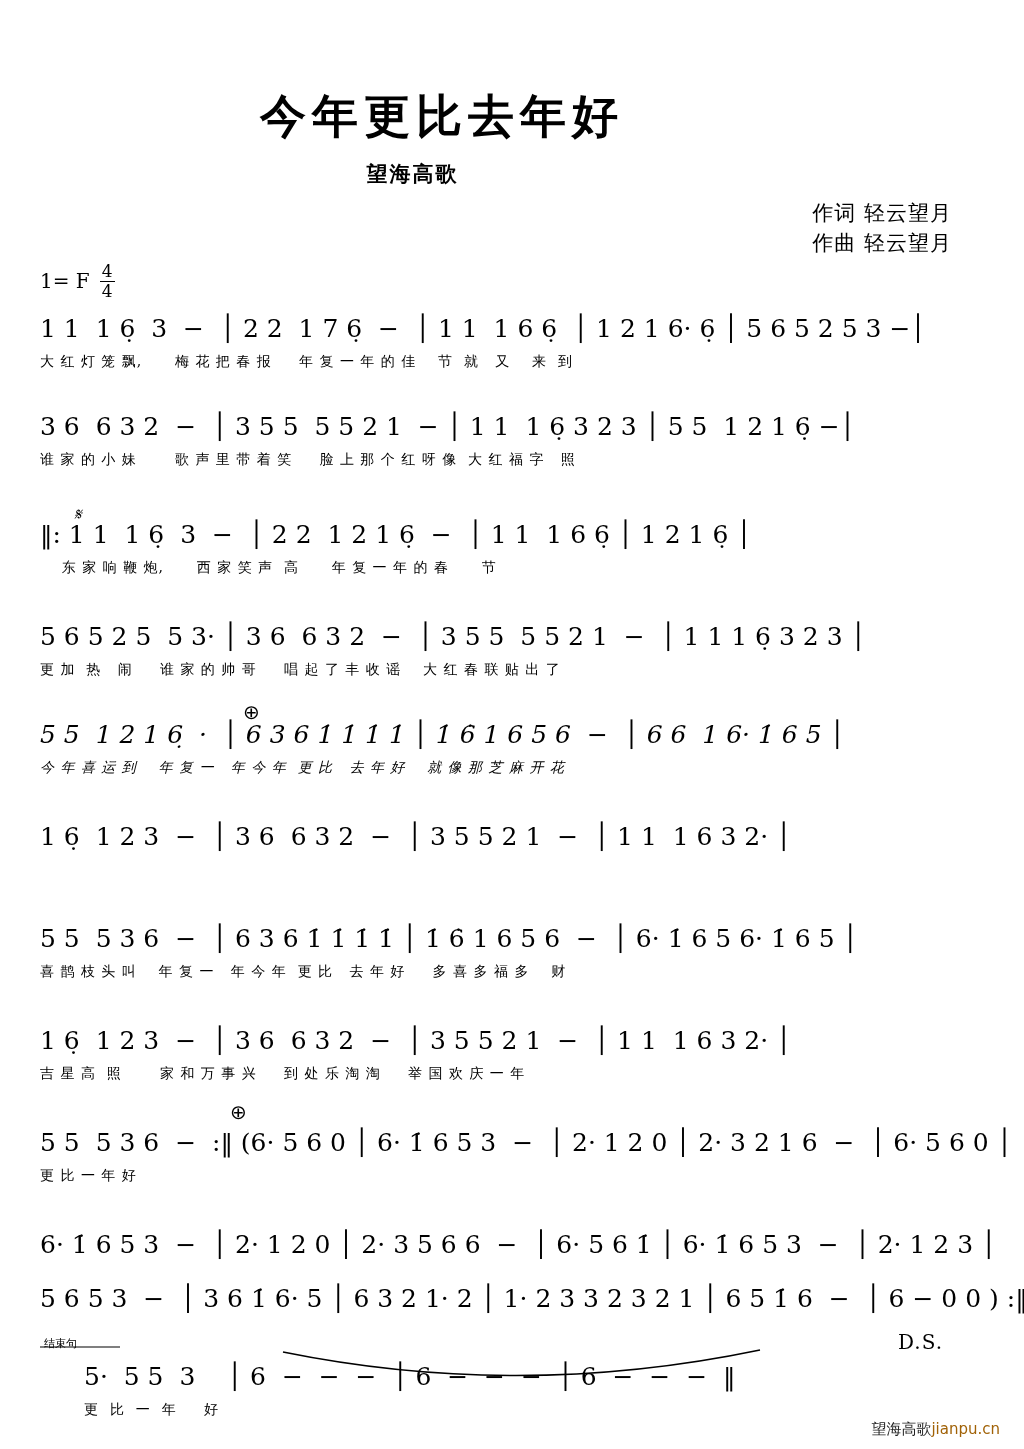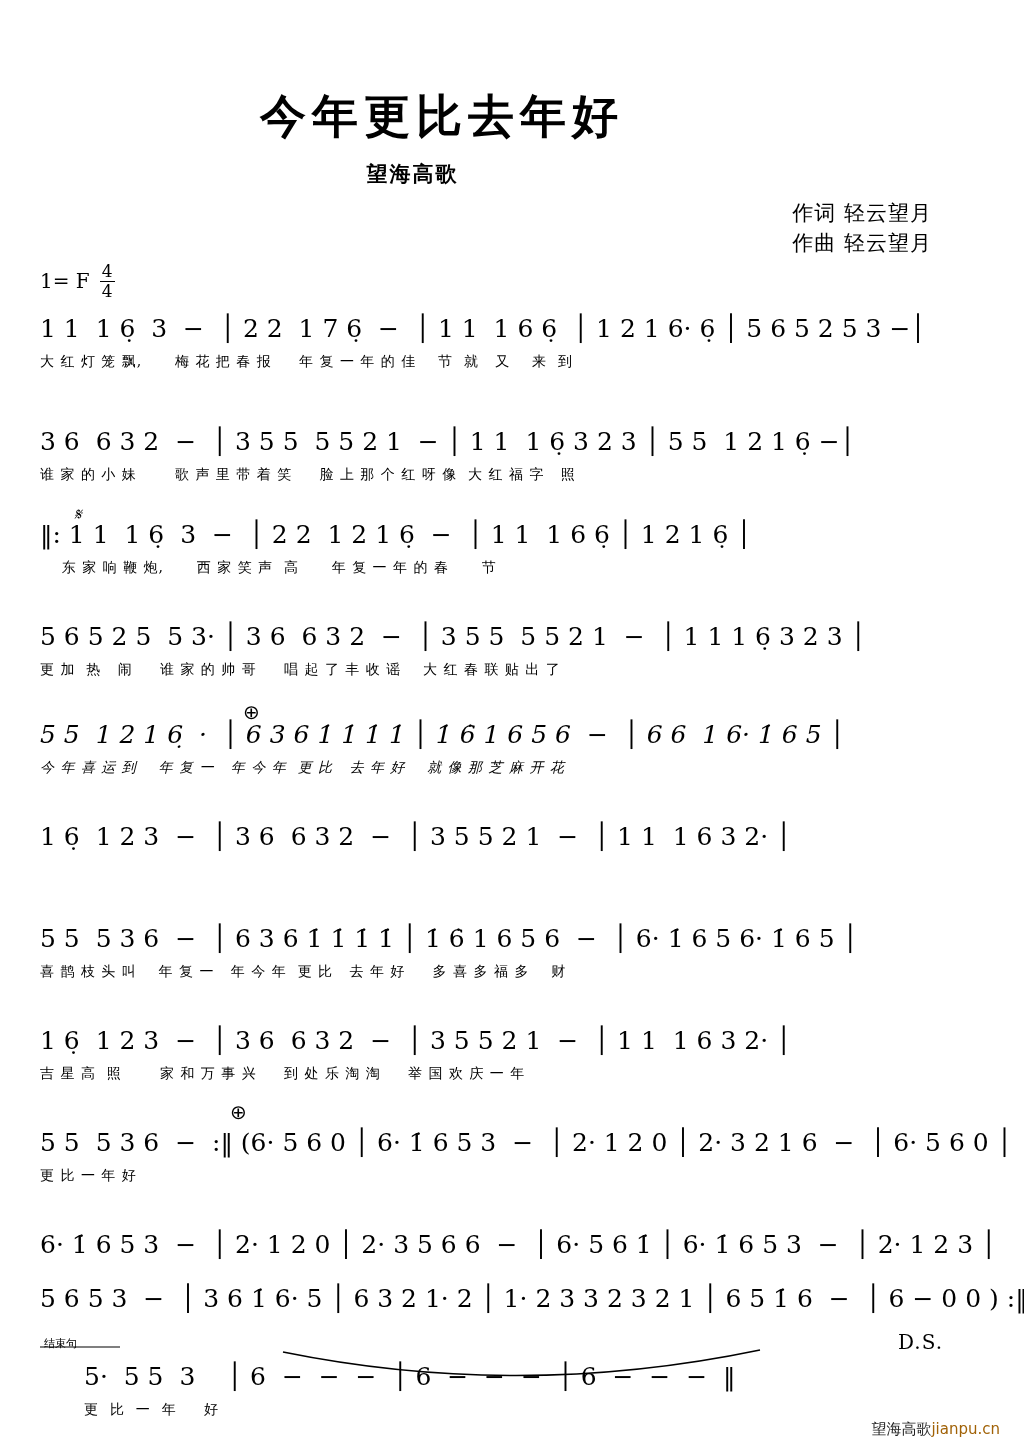--- a/index.html
+++ b/index.html
@@ -36,21 +36,21 @@
     width: 825px;
     text-align: center;
     font-family: "DejaVu Serif", serif;
     font-size: 21px;
     font-weight: bold;
     letter-spacing: 2px;
   }
   .credits {
     position: absolute;
     top: 198px;
-    right: 92px;
+    right: 72px;
     text-align: right;
     font-family: "DejaVu Serif", serif;
     font-size: 21px;
     line-height: 30px;
     letter-spacing: 1px;
   }
   .keysig {
     position: absolute;
     top: 262px;
     left: 40px;
@@ -160,21 +160,21 @@
       <span class="num">4</span>
       <span class="den">4</span>
     </span>
   </div>
 
   <div class="system" style="top:312px;">
     <div class="notes">1 1  1 6̣  3  −  │ 2 2  1 7 6̣  −  │ 1 1  1 6 6̣  │ 1 2 1 6· 6̣ │ 5 6 5 2 5 3 −│</div>
     <div class="lyrics">大 红 灯 笼 飘,      梅 花 把 春 报     年 复 一 年 的 佳    节  就   又    来  到</div>
   </div>
 
-  <div class="system" style="top:425px;">
+  <div class="system" style="top:410px;">
     <div class="notes">3 6  6 3 2  −  │ 3 5 5  5 5 2 1  − │ 1 1  1 6̣ 3 2 3 │ 5 5  1 2 1 6̣ −│</div>
     <div class="lyrics">谁 家 的 小 妹       歌 声 里 带 着 笑     脸 上 那 个 红 呀 像  大 红 福 字   照</div>
   </div>
 
   <div class="system" style="top:518px;">
     <div class="notes">‖: 1 1  1 6̣  3  −  │ 2 2  1 2 1 6̣  −  │ 1 1  1 6 6̣ │ 1 2 1 6̣ │</div>
     <div class="lyrics">    东 家 响 鞭 炮,      西 家 笑 声  高      年 复 一 年 的 春      节</div>
   </div>
 
   <div class="system" style="top:620px;">

